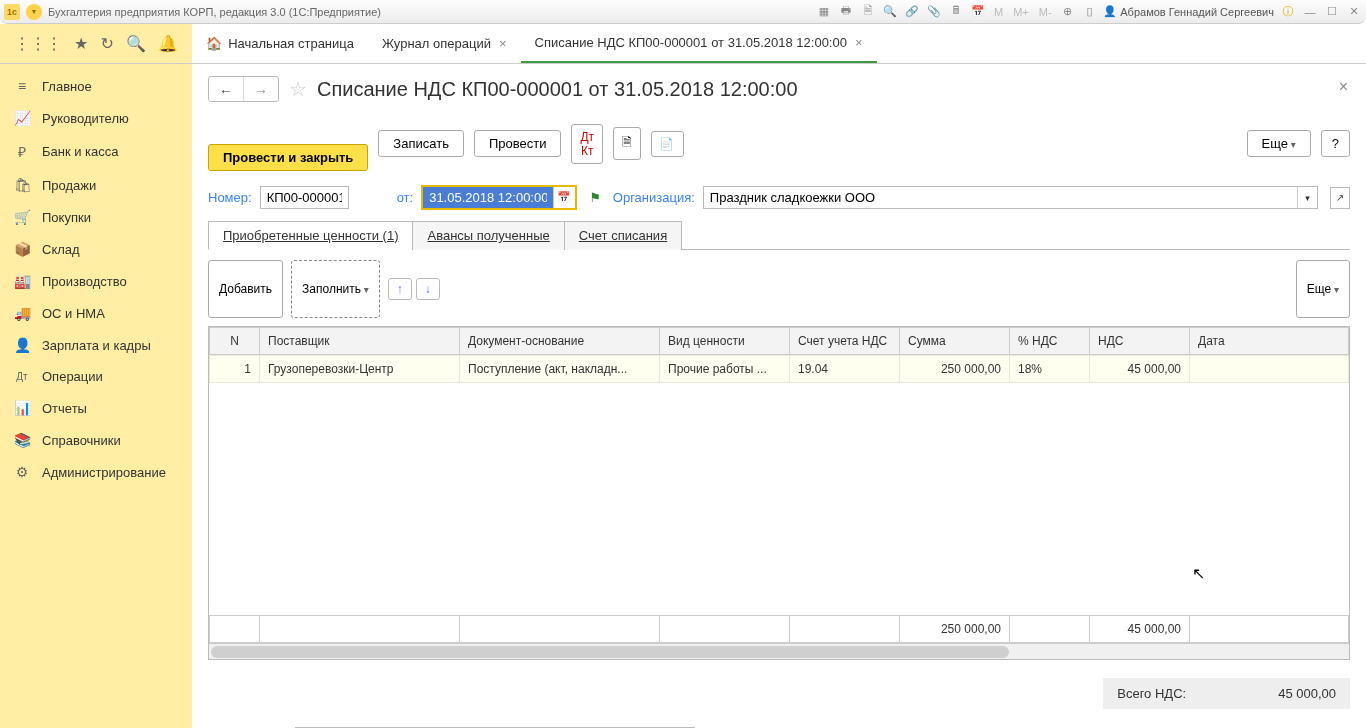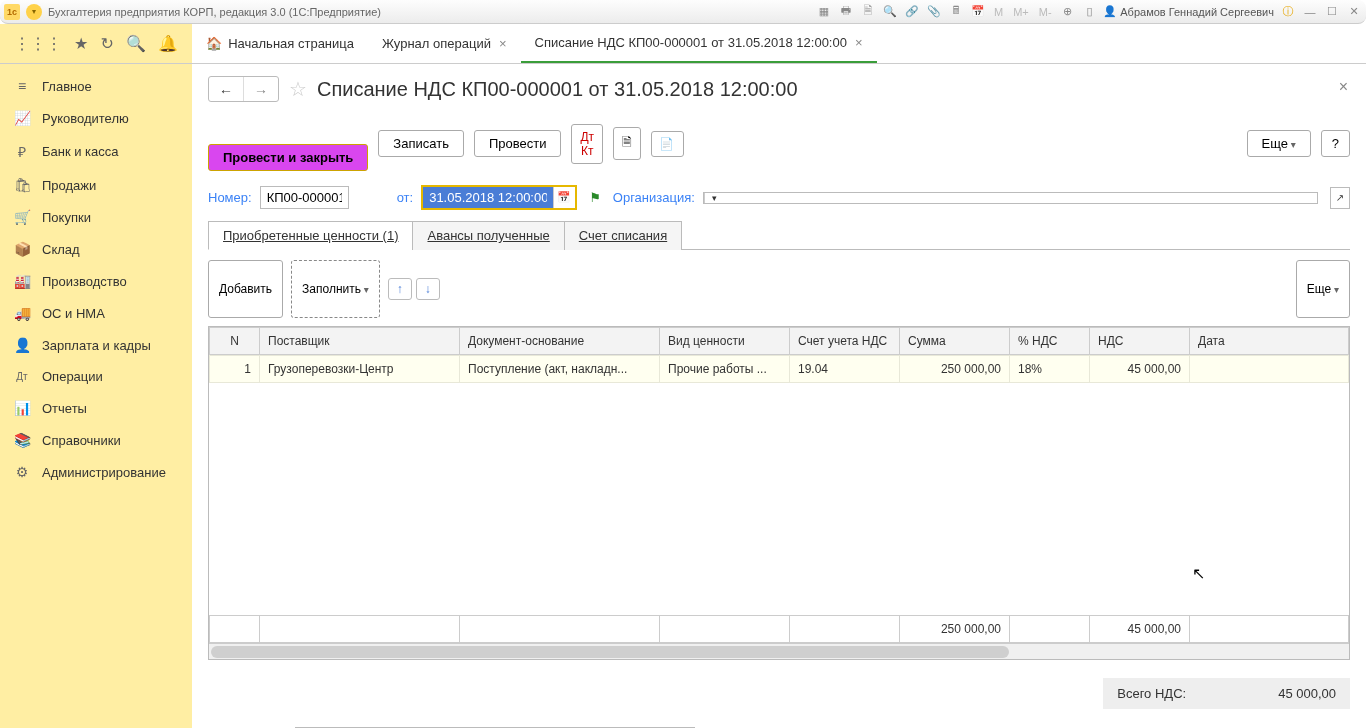--- a/index.html
+++ b/index.html
@@ -36,21 +36,21 @@
 .doc-header { display: flex; align-items: center; gap: 10px; margin-bottom: 14px; }
 .nav-btns { display: flex; border: 1px solid #bbb; border-radius: 3px; overflow: hidden; }
 .nav-btns span { padding: 4px 10px; font-size: 14px; color: #888; cursor: pointer; }
 .nav-btns span:first-child { border-right: 1px solid #ddd; color: #333; }
 .star { font-size: 20px; color: #ccc; cursor: pointer; }
 .doc-title { font-size: 20px; color: #333; }
 .content .close-x { position: absolute; right: 18px; top: 14px; font-size: 16px; color: #888; cursor: pointer; }
 
 .btn-row { display: flex; align-items: center; gap: 10px; margin-bottom: 14px; }
 .btn { border: 1px solid #aaa; border-radius: 3px; padding: 5px 14px; font-size: 13px; background: #fff; cursor: pointer; }
-.btn.primary { background: #d946ef; border-color: #cca300; font-weight: bold; margin-top: 28px; }
+.btn.primary { background: #fde047; border-color: #cca300; font-weight: bold; margin-top: 28px; }
 .btn.icon-only { padding: 5px 8px; font-size: 12px; }
 .btn-row .spacer { flex: 1; }
 .btn.more::after { content: " ▾"; font-size: 10px; color: #666; }
 .btn.help { padding: 5px 10px; }
 
 .form-row { display: flex; align-items: center; gap: 8px; margin-bottom: 10px; font-size: 13px; }
 .form-row label { color: #3b82f6; }
 .form-row input[type=text] { border: 1px solid #bbb; padding: 3px 6px; font-size: 13px; }
 .num-input { width: 89px; }
 .date-field { display: flex; border: 2px solid #e6b800; }
@@ -227,20 +227,21 @@
       <label>Номер:</label>
       <input type="text" class="num-input" value="КП00-000001" style="">
       <label style="margin-left:40px">от:</label>
       <div class="date-field">
         <input type="text" value="31.05.2018 12:00:00" style="">
         <span class="cal">📅</span>
       </div>
       <span class="flag">⚑</span>
       <label>Организация:</label>
       <div class="org-input">
+        <input type="text" value="Праздник сладкоежки ООО" style="">
         <span class="dd">▾</span>
       </div>
       <span class="org-ext">↗</span>
     </div>
 
     <div class="doc-tabs">
       <div class="dtab active">Приобретенные ценности (1)</div>
       <div class="dtab">Авансы полученные</div>
       <div class="dtab">Счет списания</div>
     </div>

